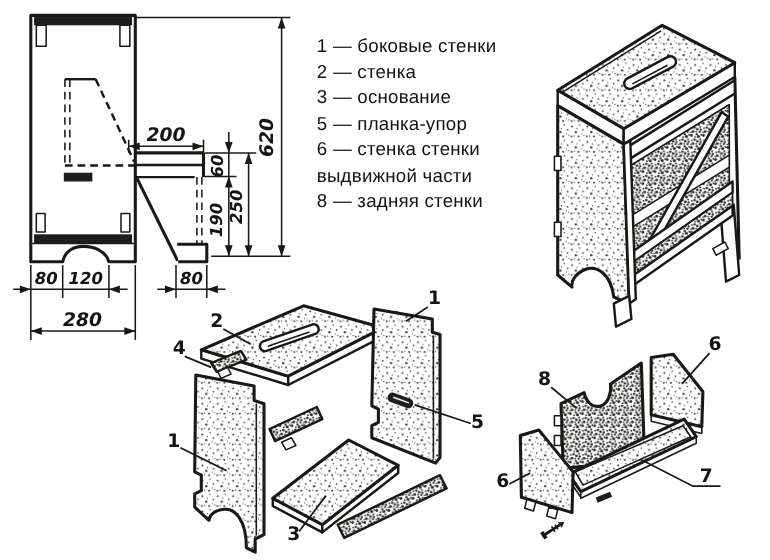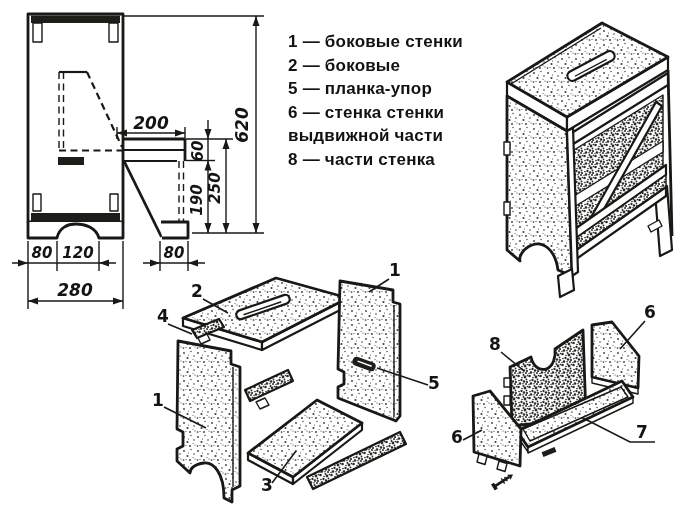--- a/index.html
+++ b/index.html
@@ -13,21 +13,21 @@
   .wfill{fill:#fff;}
   .sp{fill:url(#sp);}
   .spd{fill:url(#spd);}
   .dark{fill:#1d1d1a;stroke:none;}
   .arr{fill:#181815;stroke:none;}
   .dim{font-family:"DejaVu Sans",sans-serif;font-style:italic;font-weight:700;font-size:17px;fill:#141412;}
   .dim-s{font-family:"DejaVu Sans",sans-serif;font-style:italic;font-weight:700;font-size:15px;fill:#141412;}
   .callout{font-family:"DejaVu Sans",sans-serif;font-weight:700;font-size:17px;fill:#141412;}
   .ldr{stroke:#181815;stroke-width:1.6;fill:none;}
   .legend{position:absolute;left:288px;top:30px;width:208px;color:#121210;
-          font-weight:700;font-size:17px;line-height:23.5px;letter-spacing:.2px;}
+          font-weight:400;font-size:17px;line-height:23.5px;letter-spacing:.2px;}
   .legend-row{margin:0;}
   .lnum{margin-right:5px;}
   .ldash{margin-right:5px;}
 </style>
 </head>
 <body>
 
 <div class="stage">
 <svg width="700" height="509" viewBox="0 0 700 509">
   <defs>
@@ -242,18 +242,19 @@
       <line x1="463" y1="440" x2="482" y2="430" class="ldr"></line>
       <text x="457" y="443" text-anchor="middle" class="callout">6</text>
       <polyline points="583,418 630,442 655,442" class="ldr"></polyline>
       <text x="642" y="438" text-anchor="middle" class="callout">7</text>
     </g>
   </g>
 </svg>
 
   <div class="legend">
     <div class="legend-row"><span class="lnum">1</span><span class="ldash">—</span><span>боковые стенки</span></div>
-    <div class="legend-row"><span class="lnum">2</span><span class="ldash">—</span><span>боковые</span></div>
+    <div class="legend-row"><span class="lnum">2</span><span class="ldash">—</span><span>стенка</span></div>
+    <div class="legend-row"><span class="lnum">3</span><span class="ldash">—</span><span>основание</span></div>
     <div class="legend-row"><span class="lnum">5</span><span class="ldash">—</span><span>планка-упор</span></div>
     <div class="legend-row"><span class="lnum">6</span><span class="ldash">—</span><span>стенка стенки выдвижной части</span></div>
-    <div class="legend-row"><span class="lnum">8</span><span class="ldash">—</span><span>части стенка</span></div>
+    <div class="legend-row"><span class="lnum">8</span><span class="ldash">—</span><span>задняя стенки</span></div>
   </div>
 </div>
 
 </body></html>

